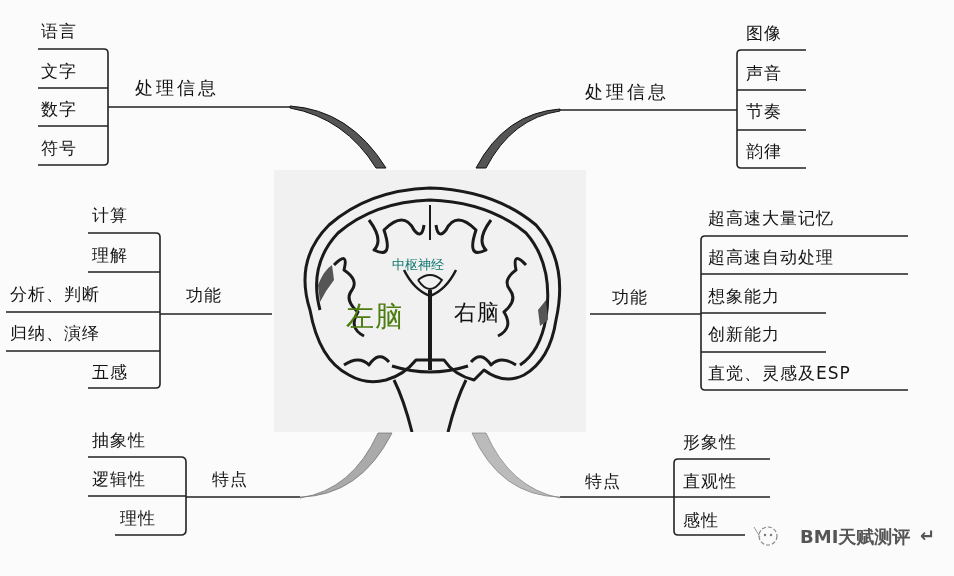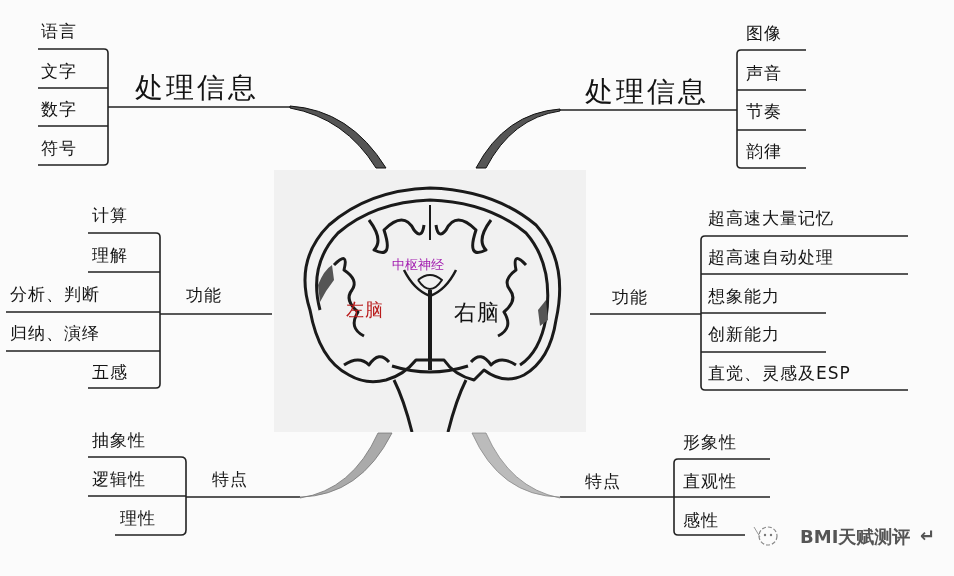--- a/index.html
+++ b/index.html
@@ -1,20 +1,20 @@
 <!DOCTYPE html>
 <html><head>
 <meta charset="utf-8">
 <style>
   html, body { margin:0; padding:0; }
   body { width:954px; height:576px; background:#fbfbfb; position:relative; overflow:hidden;
          font-family:"DejaVu Sans", "Liberation Sans", sans-serif; color:#111; }
   .abs { position:absolute; }
   .txt { position:absolute; font-size:17px; line-height:30px; white-space:nowrap; letter-spacing:1px; color:#141414; }
-  .main { font-size:28px; letter-spacing:3px; }
+  .main { font-size:18px; letter-spacing:3px; }
   .brainbox { position:absolute; left:274px; top:170px; width:312px; height:262px; background:#f1f1f1; }
   svg { position:absolute; left:0; top:0; }
   .wm { position:absolute; font-size:18px; color:#555; letter-spacing:0px;font-weight:bold; }
 </style>
 </head>
 <body>
 
 <svg width="954" height="576">
   <g fill="none" stroke="#222" stroke-width="1.6">
 
@@ -69,22 +69,22 @@
       <path d="M156 35 V70" stroke-width="2"></path>
       <path d="M156 120 V200" stroke-width="4"></path>
       <path d="M130 100 Q140 120 156 126 Q172 120 182 100" stroke-width="2.5"></path>
       <path d="M144 110 Q156 100 168 110 Q156 128 144 110" stroke-width="2"></path>
     </g>
     <g fill="#555">
       <path d="M44 115 Q50 100 58 95 L60 110 Q52 120 46 132 Z"></path>
       <path d="M264 140 L272 130 L274 150 L266 156 Z"></path>
     </g>
   </svg>
-  <div class="abs" style="left:118px;top:86px;font-size:13px;letter-spacing:0;color:#a21caf;">中枢神经</div>
-  <div class="abs" style="left:72px;top:128px;font-size:18px;letter-spacing:1px;color:#b91c1c;">左脑</div>
+  <div class="abs" style="left:118px;top:86px;font-size:13px;letter-spacing:0;color:#0f766e;">中枢神经</div>
+  <div class="abs" style="left:72px;top:128px;font-size:28px;letter-spacing:1px;color:#4d7c0f;">左脑</div>
   <div class="abs" style="left:180px;top:128px;font-size:22px;letter-spacing:1px;color:#111;">右脑</div>
 </div>
 
 <div class="txt main" style="left:135px;top:73px;">处理信息</div>
 <div class="txt" style="left:41px;top:16px;">语言</div>
 <div class="txt" style="left:41px;top:56px;">文字</div>
 <div class="txt" style="left:41px;top:94px;">数字</div>
 <div class="txt" style="left:41px;top:133px;">符号</div>
 
 <div class="txt main" style="left:585px;top:77px;">处理信息</div>

